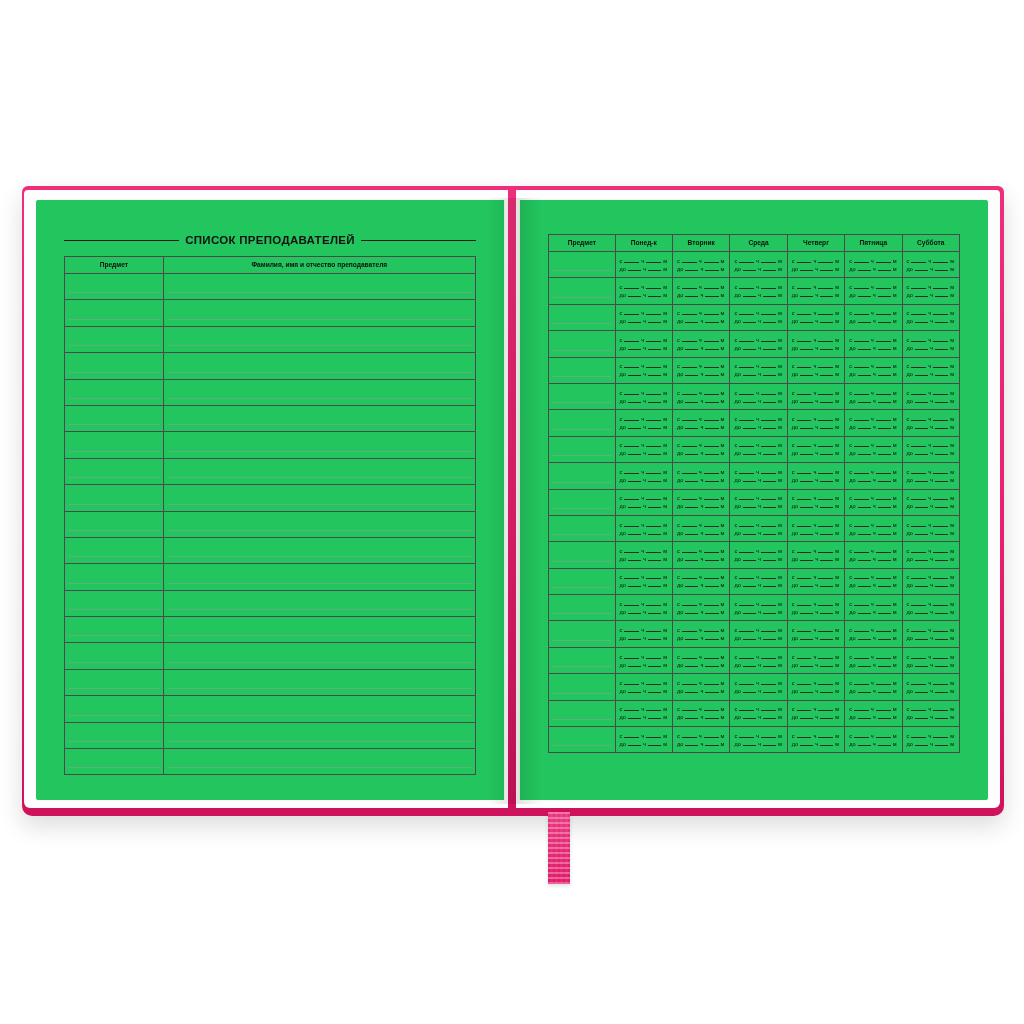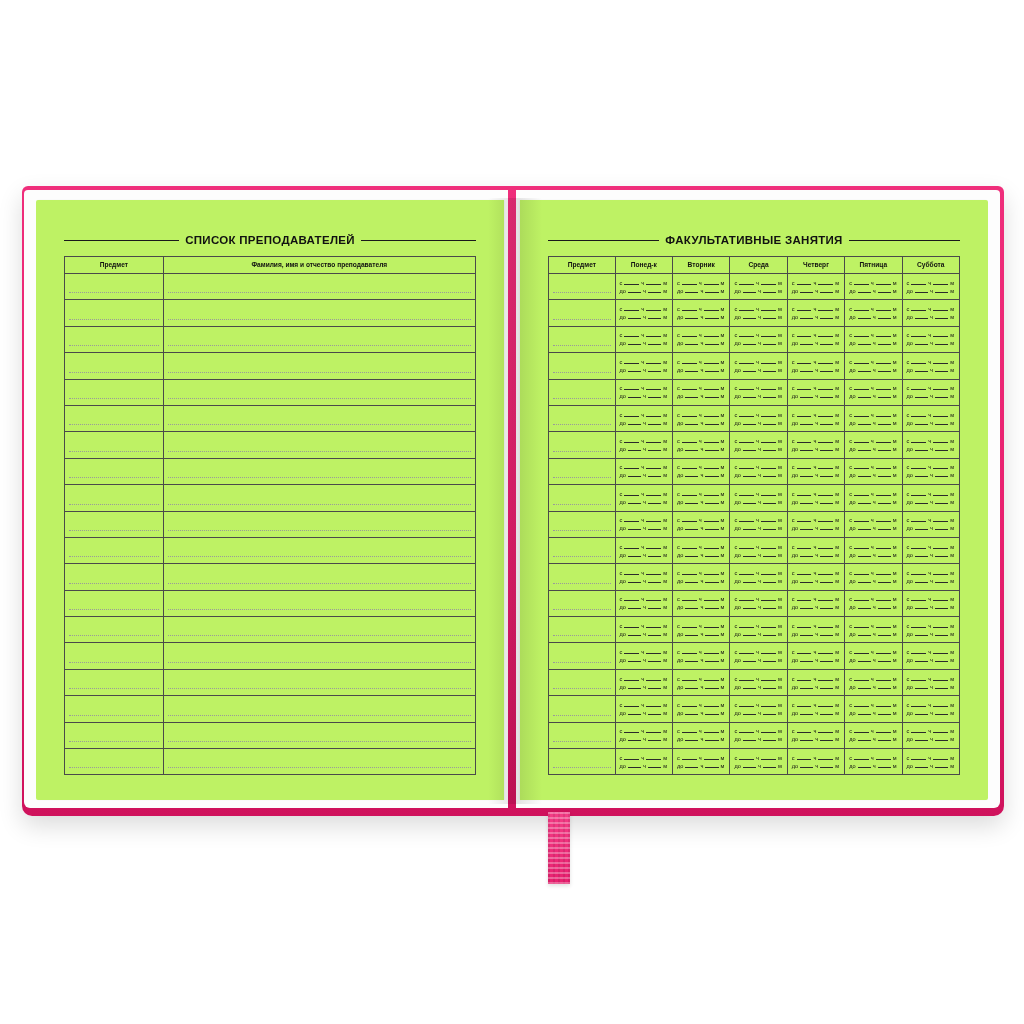--- a/index.html
+++ b/index.html
@@ -79,21 +79,21 @@
     content: "";
     position: absolute;
     left: 0; right: 0; top: 0; bottom: 0;
     background-image: repeating-linear-gradient(0deg, rgba(255,255,255,0.30) 0 2px, rgba(255,255,255,0) 2px 5px),
                       repeating-linear-gradient(90deg, rgba(0,0,0,0.08) 0 2px, rgba(0,0,0,0) 2px 5px);
   }
 
   
   .page {
     position: absolute;
-    background: #bef264;
+    background: #22c55e;
     z-index: 4;
   }
   .page.left {
     left: 36px;
     top: 200px;
     width: 468px;
     height: 600px;
     border-radius: 2px 0 0 2px;
     box-shadow: 1px 0 2px rgba(0,0,0,0.05);
   }
@@ -395,25 +395,20 @@
                 <div class="dots"></div>
               </td>
             </tr>
           </tbody>
       </table>
     </div>
   </div>
 
   <div class="page right">
     <div class="page-body">
-      <div class="title-row">
-        <div class="title-rule"></div>
-        <div class="title-text">ФАКУЛЬТАТИВНЫЕ ЗАНЯТИЯ</div>
-        <div class="title-rule"></div>
-      </div>
 
       <table class="grid facult">
         <colgroup>
           <col class="c0">
             <col class="day">
             <col class="day">
             <col class="day">
           <col class="day">
             <col class="day">
             <col class="day">

